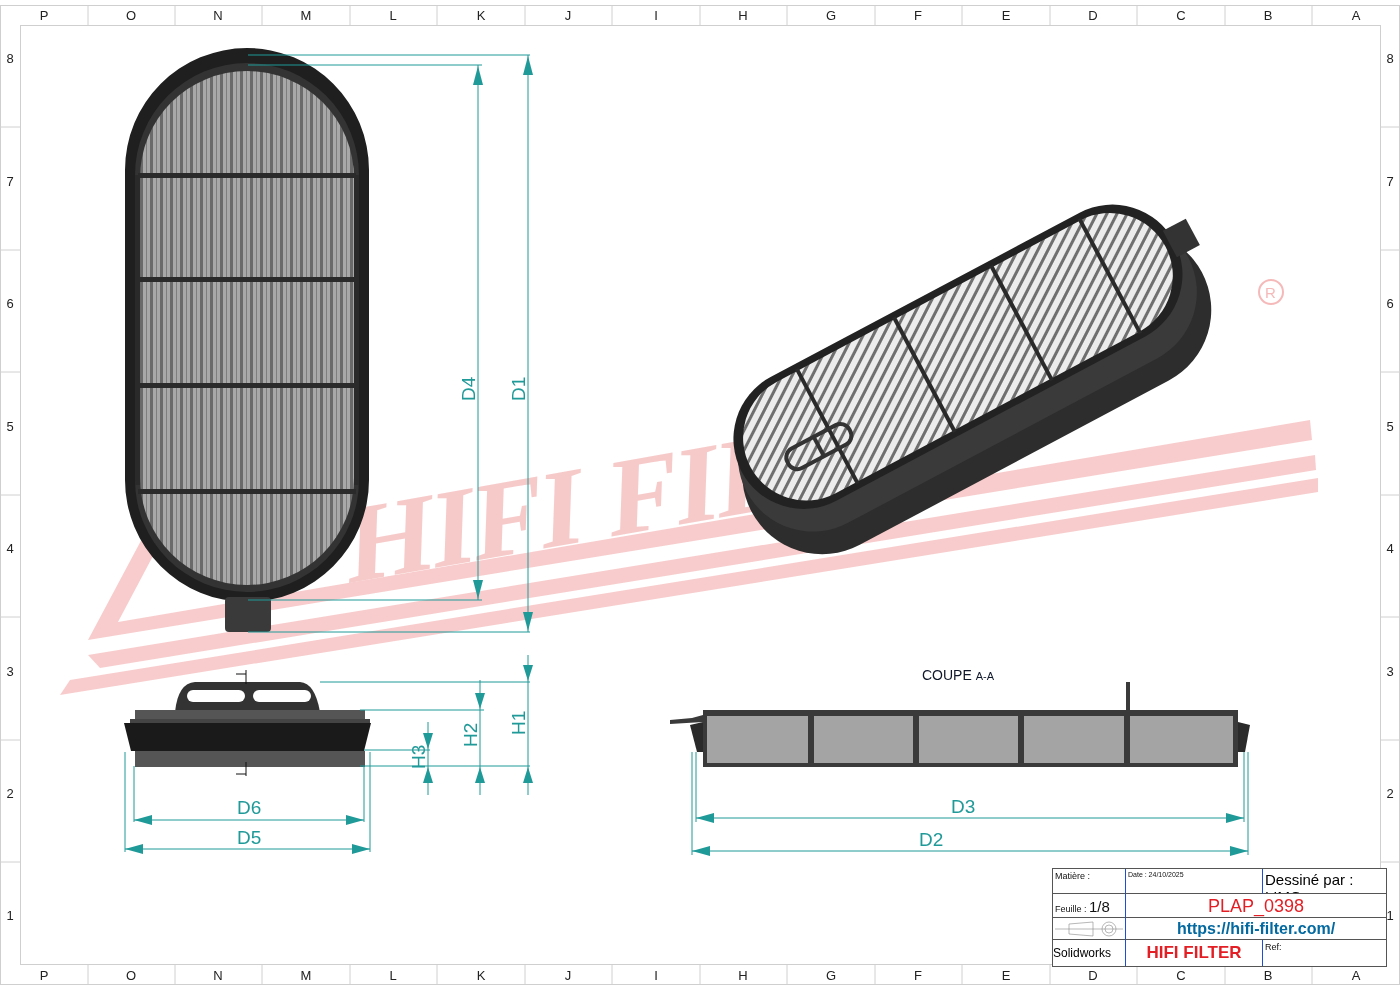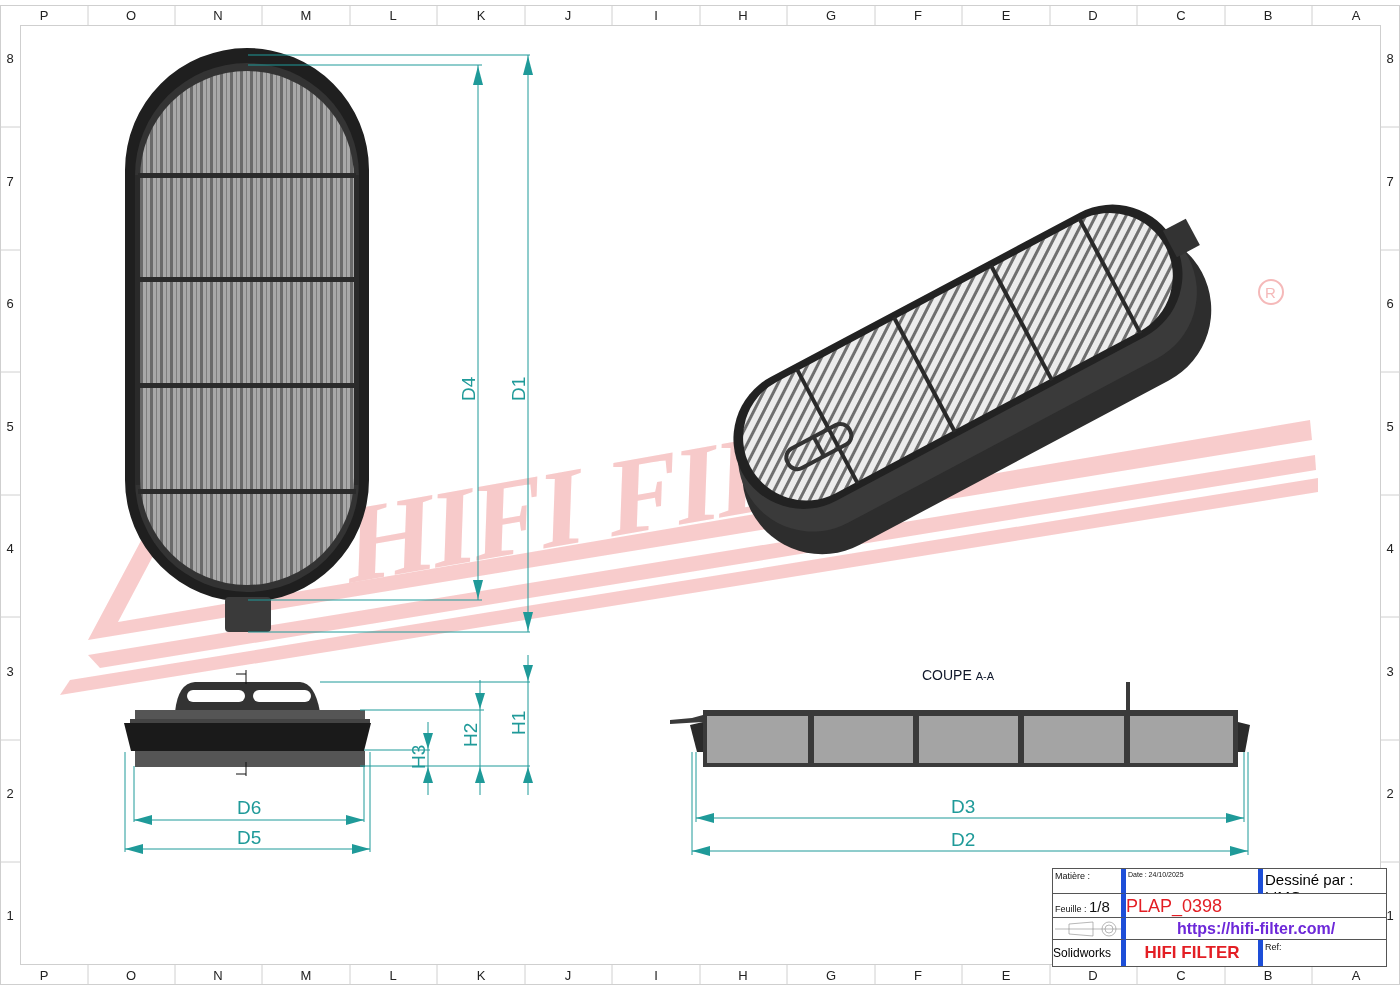--- a/index.html
+++ b/index.html
@@ -1,24 +1,24 @@
 <!DOCTYPE html>
 <html><head>
 <meta charset="utf-8">
 <style>
   html, body { margin:0; padding:0; background:#fff; }
   body { width:1400px; height:990px; position:relative; overflow:hidden; font-family:"Liberation Sans", sans-serif; }
   .sheet { position:absolute; left:0; top:0; width:1400px; height:990px; }
   .ruler-label { position:absolute; font-size:13px; color:#222; text-align:center; }
   .title-block { position:absolute; left:1052px; top:868px; width:333px; height:97px; border:1px solid #555; background:#fff; font-family:"Liberation Sans", sans-serif; }
-  .tb-cell { position:absolute; border-right:5px solid #1d4ed8; border-bottom:1px solid #555; box-sizing:border-box; overflow:hidden; }
+  .tb-cell { position:absolute; border-right:1px solid #1d4ed8; border-bottom:1px solid #555; box-sizing:border-box; overflow:hidden; }
   .tb-small { font-size:9px; color:#111; }
   .tb-tiny { font-size:7px; color:#111; }
   .tb-red { color:#e31e24; }
-  .tb-grey { color:#6d28d9; font-weight:bold; }
+  .tb-grey { color:#0369a1; font-weight:bold; }
   .dim-label { position:absolute; color:#1f9a99; font-size:19px; font-family:"Liberation Sans", sans-serif; }
   .dim-label.rot { transform:rotate(-90deg); transform-origin:center; }
   .coupe { position:absolute; left:922px; top:667px; font-size:14px; color:#0f172a; }
   .coupe small { font-size:11px; }
 </style>
 </head>
 <body>
 
 <div class="sheet">
 
@@ -297,37 +297,37 @@
       <line x1="692" y1="851" x2="1248" y2="851"></line>
     </g>
     <g fill="#1f9a99">
       <polygon points="696,818 714,813 714,823"></polygon>
       <polygon points="1244,818 1226,813 1226,823"></polygon>
       <polygon points="692,851 710,846 710,856"></polygon>
       <polygon points="1248,851 1230,846 1230,856"></polygon>
     </g>
   </svg>
   <span class="dim-label" style="left:951px;top:796px">D3</span>
-  <span class="dim-label" style="left:951px;top:829px">D2</span>
+  <span class="dim-label" style="left:919px;top:829px">D2</span>
 
   <div class="title-block">
     <div class="tb-cell tb-small" style="left:0;top:0;width:73px;height:25px;padding:2px">
       <span>Matière :</span>
     </div>
     <div class="tb-cell tb-tiny" style="left:73px;top:0;width:137px;height:25px;padding:2px">
       <span>Date : 24/10/2025</span>
     </div>
     <div class="tb-cell" style="left:210px;top:0;width:123px;height:25px;padding:2px;font-size:15px;border-right:none">
       <span>Dessiné par : LIMO</span>
     </div>
     <div class="tb-cell tb-small" style="left:0;top:25px;width:73px;height:24px;padding:4px 2px">
       <span>Feuille :</span>
       <span style="font-size:15px">1/8</span>
     </div>
-    <div class="tb-cell tb-red" style="left:73px;top:25px;width:260px;height:24px;font-size:18px;line-height:24px;border-right:none">
+    <div class="tb-cell tb-red" style="left:73px;top:25px;width:260px;height:24px;text-align:center;font-size:18px;line-height:24px;border-right:none">
       <span>PLAP_0398</span>
     </div>
     <div class="tb-cell" style="left:0;top:49px;width:73px;height:22px">
       <svg width="73" height="22">
         <line x1="2" y1="11" x2="70" y2="11" stroke="#888" stroke-width="0.6"></line>
         <polygon points="16,6 40,4 40,18 16,16" fill="none" stroke="#888" stroke-width="0.6"></polygon>
         <circle cx="56" cy="11" r="7" fill="none" stroke="#888" stroke-width="0.6"></circle>
         <circle cx="56" cy="11" r="4" fill="none" stroke="#888" stroke-width="0.6"></circle>
       </svg>
     </div>

